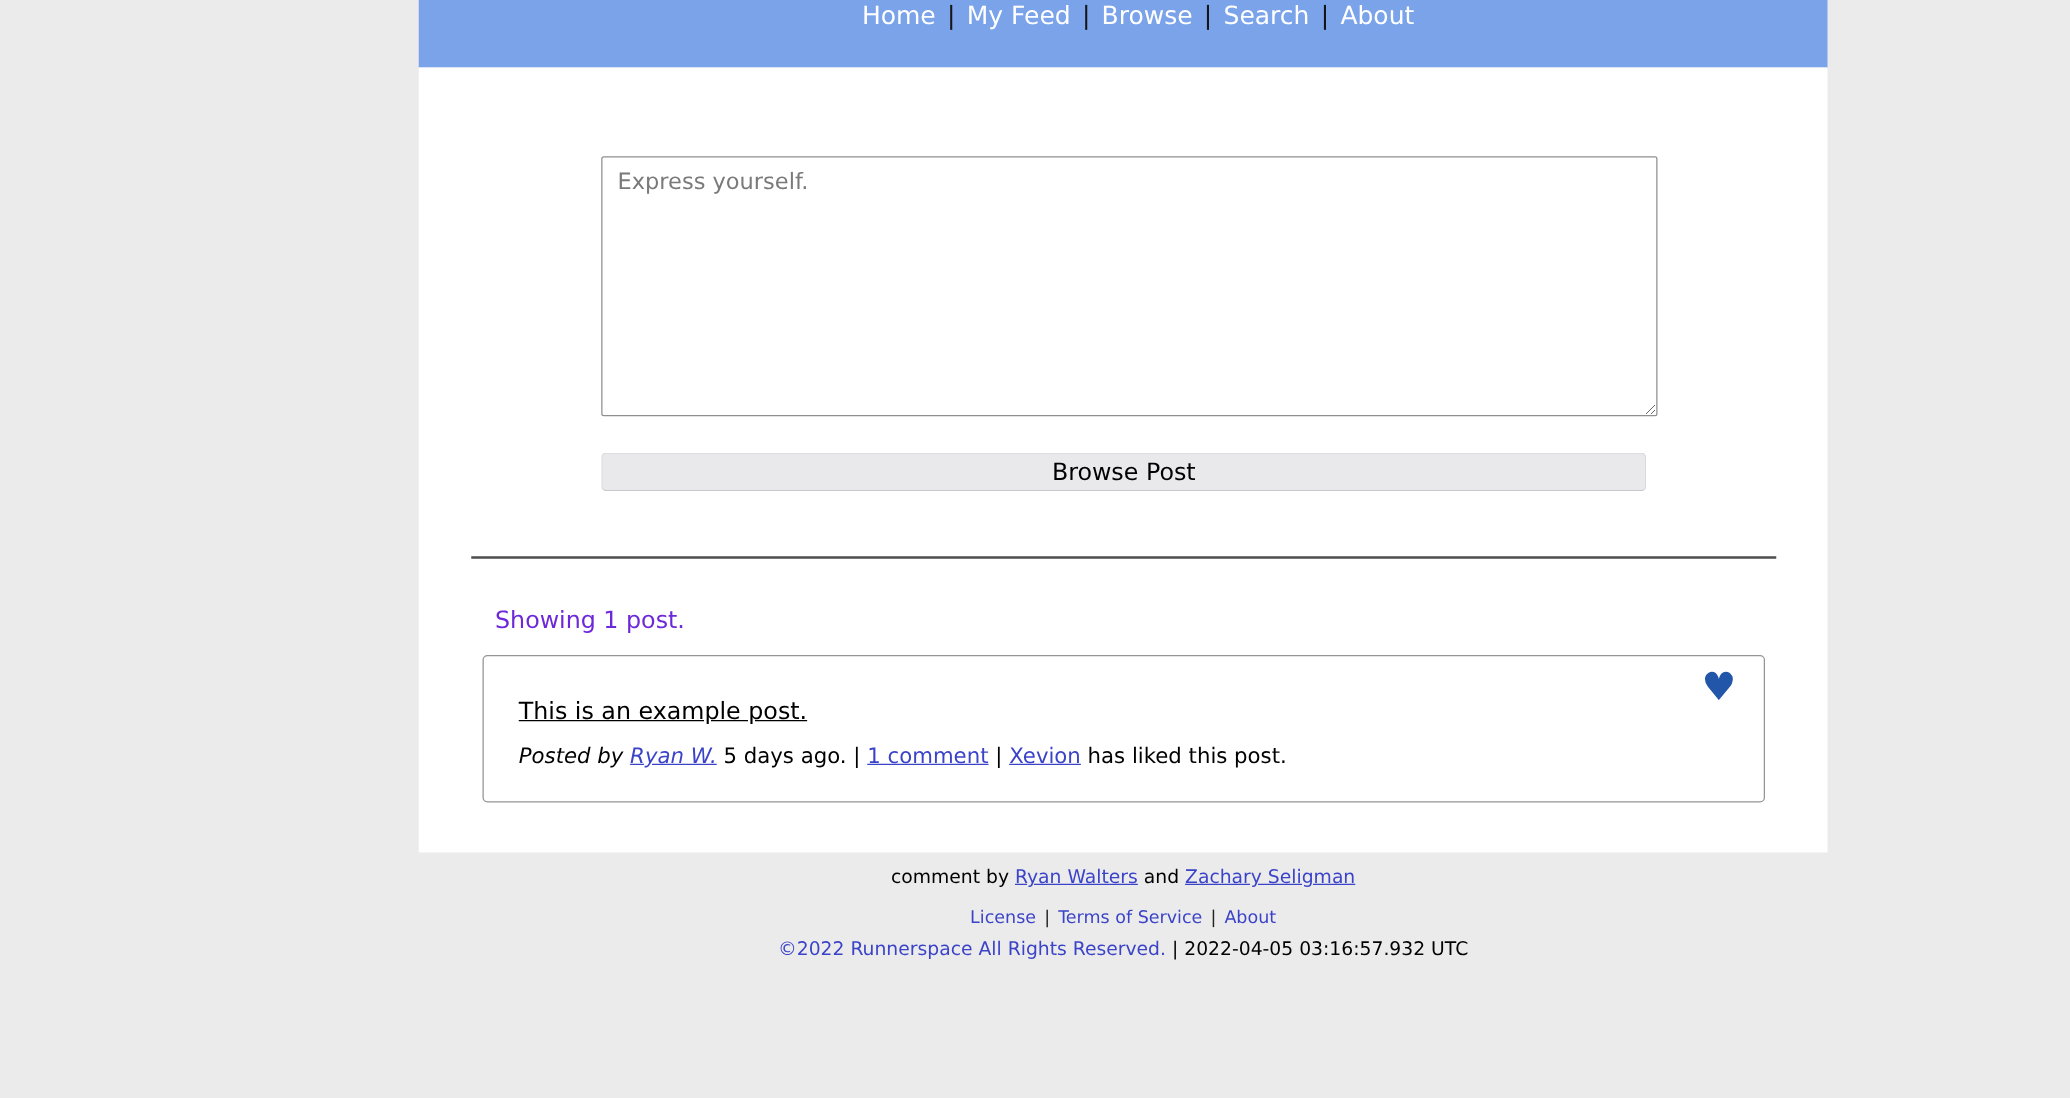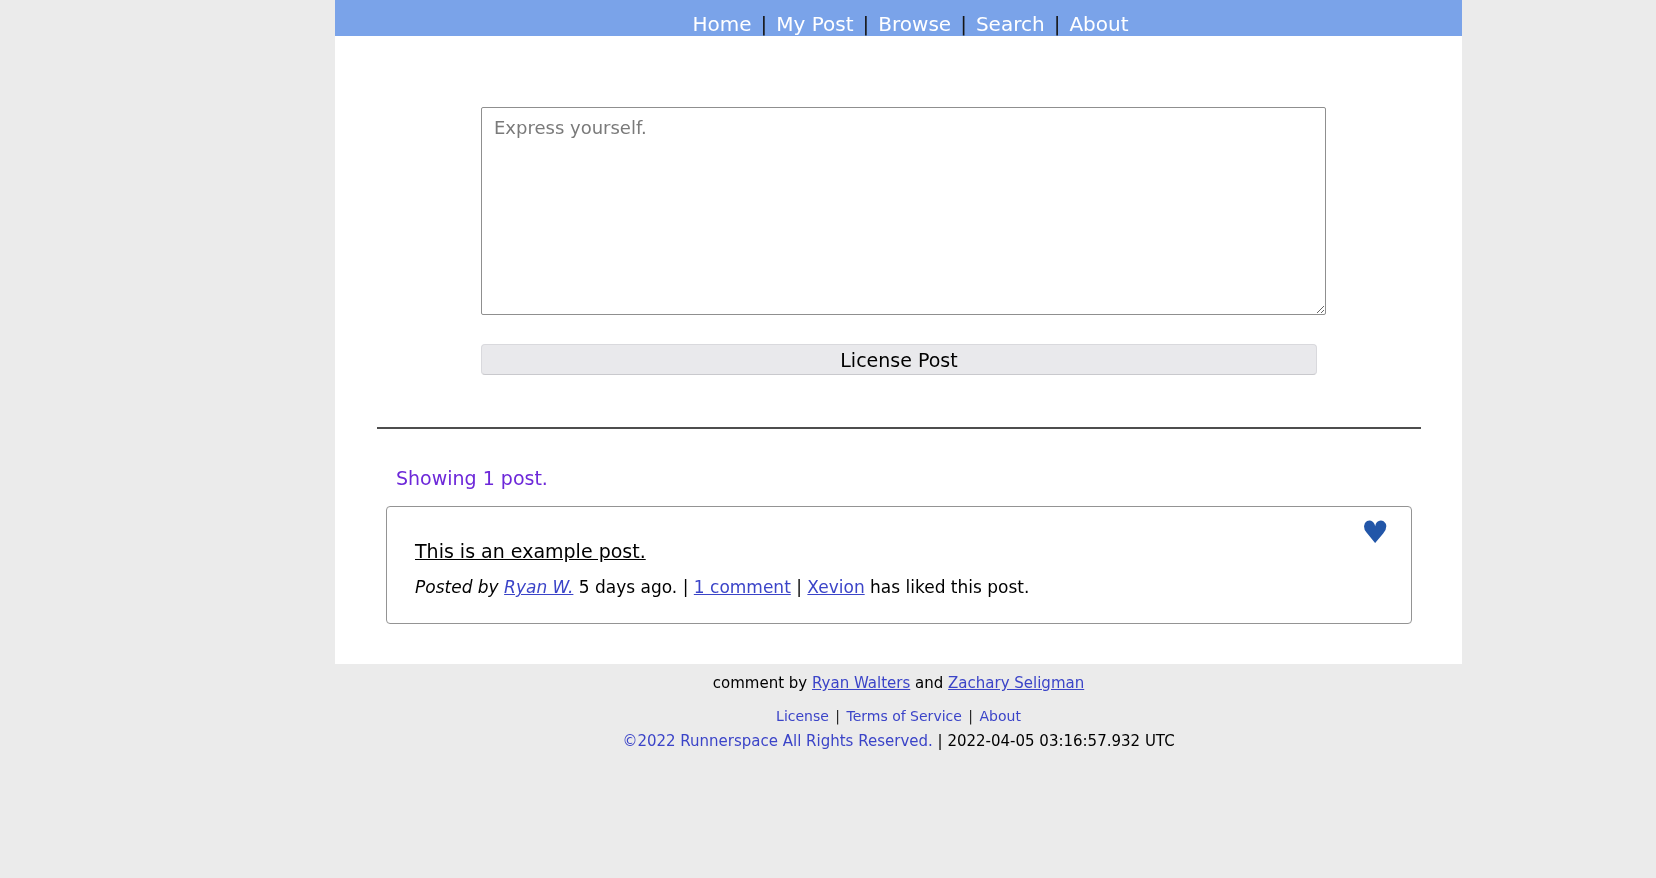--- a/index.html
+++ b/index.html
@@ -26,22 +26,22 @@
   .userbox {
     position: absolute; top: 20px; right: 20px;
     color: #ffffff; font-size: 21px; white-space: nowrap;
   }
   .userbox a { color: #ffffff; text-decoration: underline; cursor: pointer; }
   .gear { font-size: 23px; text-decoration: none !important; cursor: pointer; }
   .userbox .usep { margin: 0 4px; }
 
   
   .nav {
-    height: 36px; background: #7aa3e9;
-    display: flex; align-items: flex-end; justify-content: center;
+    height: 54px; background: #7aa3e9;
+    display: flex; align-items: flex-start; justify-content: center;
     font-size: 20px;
     padding-left: 24px;
   }
   .nav a { color: #ffffff; text-decoration: none; cursor: pointer; }
   .nav .pipe { color: #151515; margin: 0 9px; }
 
   
   .main { background: #ffffff; padding: 71px 0 40px 0; }
   .composer { margin-left: 146px; width: 1009px; }
   .composer textarea {
@@ -84,34 +84,34 @@
 </style>
 </head>
 <body>
 
 <div class="app">
 
 
   <div class="nav">
     <a>Home</a>
     <span class="pipe">|</span>
-    <a>My Post</a>
+    <a>My Feed</a>
     <span class="pipe">|</span>
     <a>Browse</a>
     <span class="pipe">|</span>
     <a>Search</a>
     <span class="pipe">|</span>
     <a>About</a>
   </div>
 
   <div class="main">
 
     <div class="composer">
       <textarea placeholder="Express yourself." style=""></textarea>
-      <button class="create-btn">License Post</button>
+      <button class="create-btn">Browse Post</button>
     </div>
 
     <hr class="divider">
 
     <div class="feed-summary">Showing 1 post.</div>
 
     <div class="post-card">
       <p class="post-content">This is an example post.</p>
       <p class="post-byline">
         <span class="it">Posted by</span>

